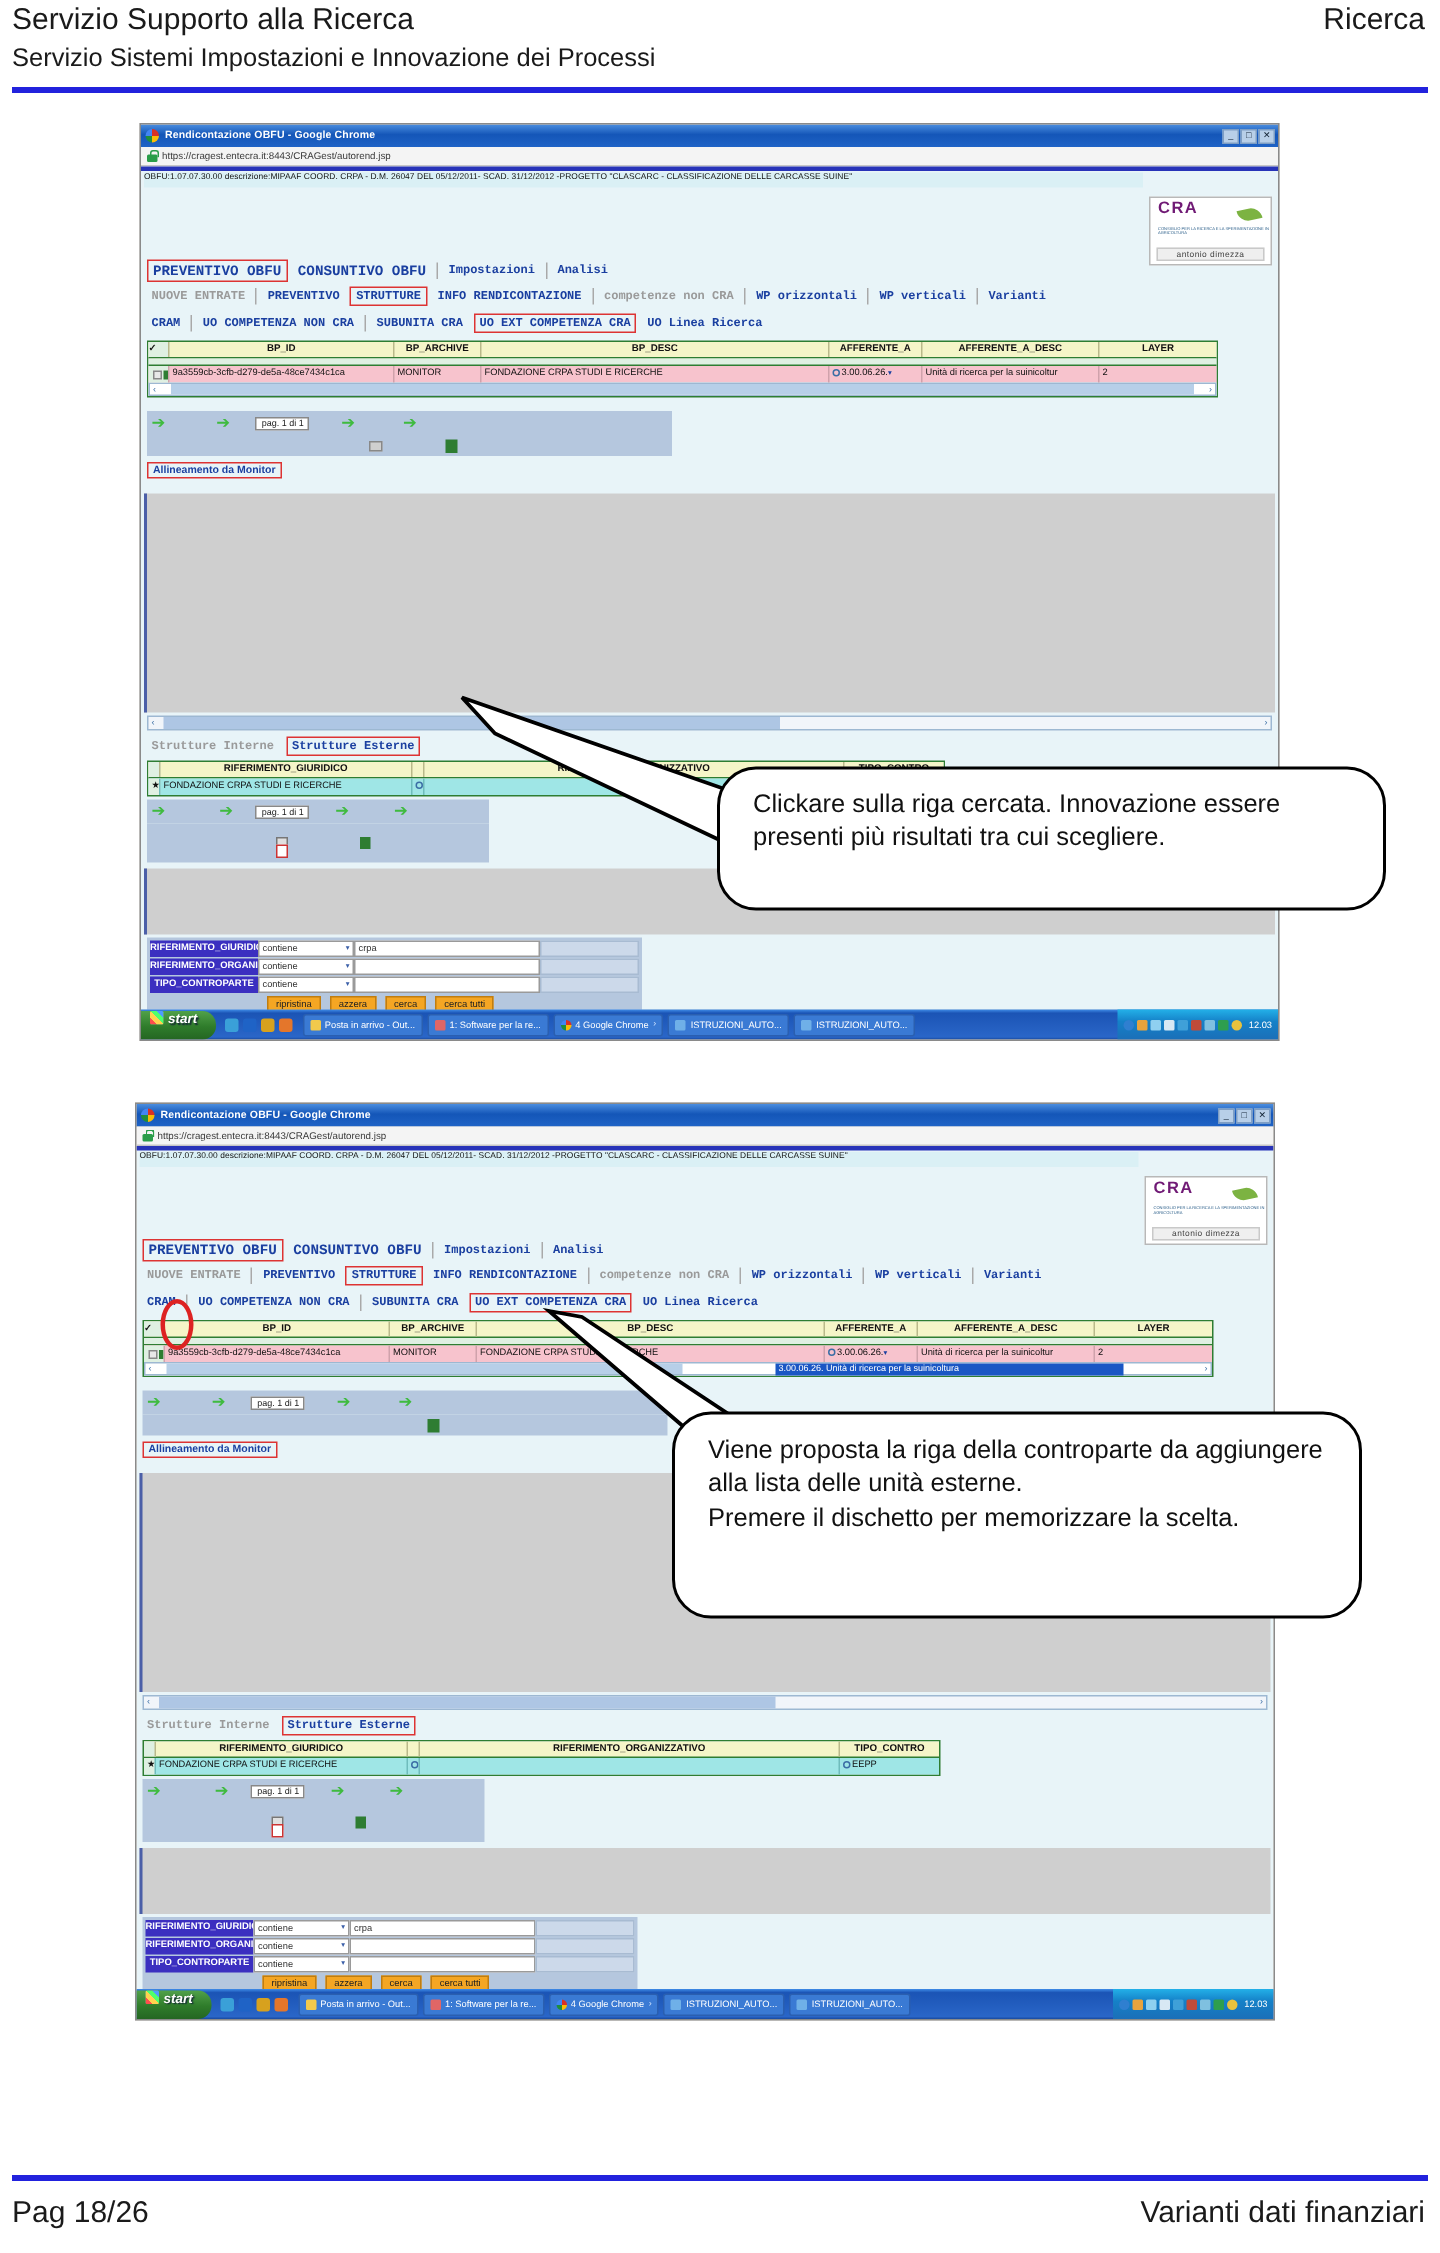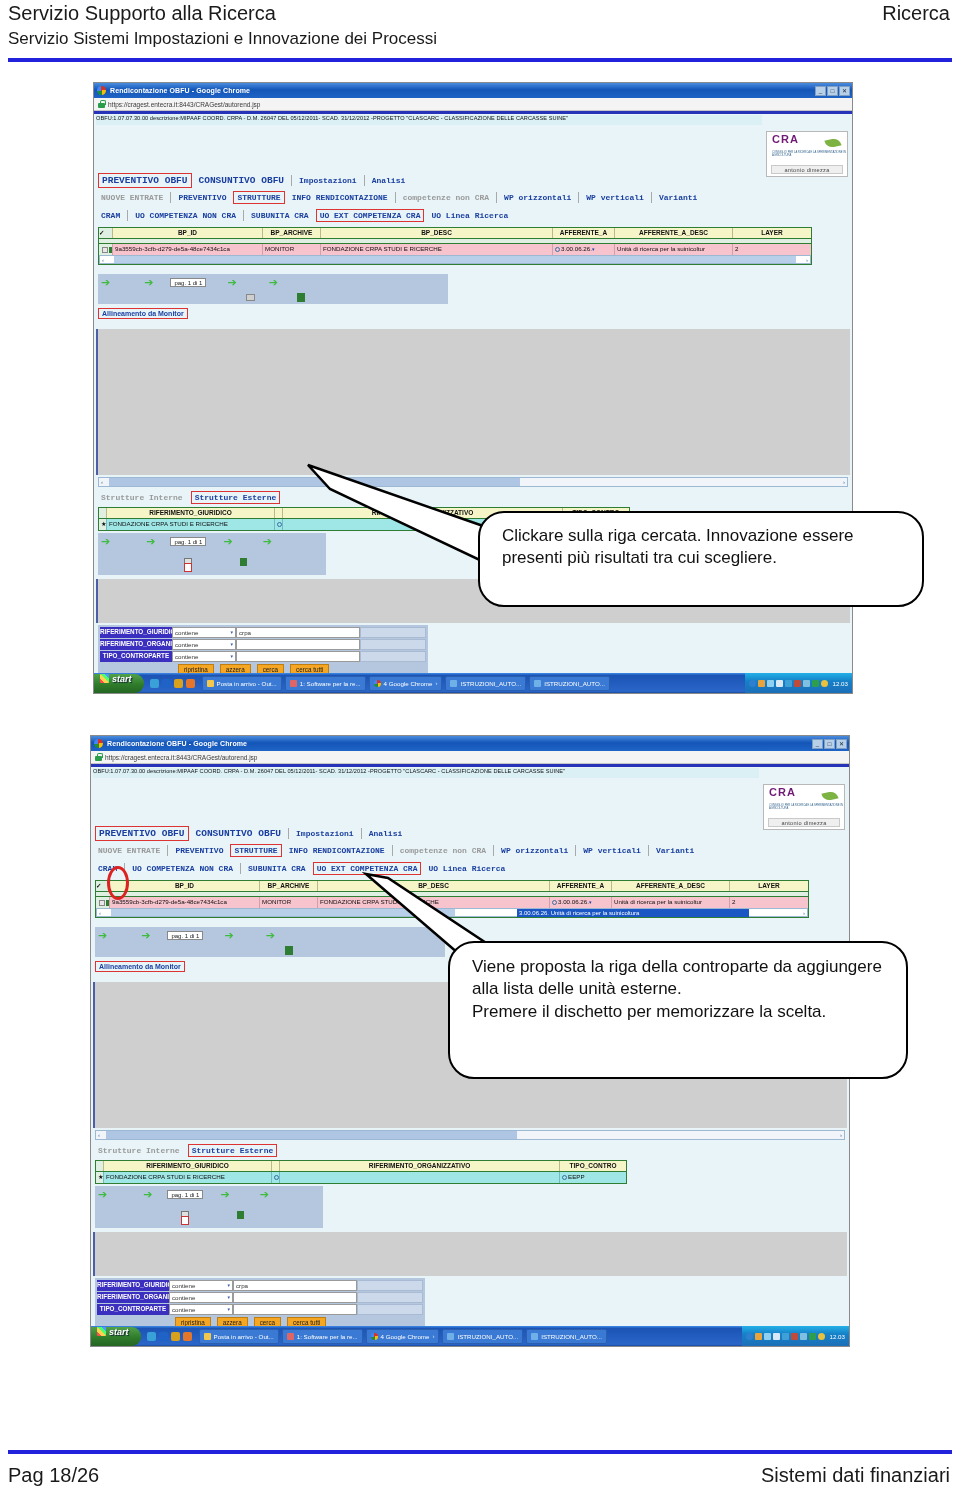--- a/index.html
+++ b/index.html
@@ -699,14 +699,14 @@
 </div>
 
 <div class="callout" id="callout2">
   <p style="white-space:pre-line">Viene proposta la riga della controparte da aggiungere alla lista delle unità esterne.
 Premere il dischetto per memorizzare la scelta.</p>
 </div>
 
 <div class="page-footer">
   <div class="ftr-rule"></div>
   <div class="ftr-left">Pag 18/26</div>
-  <div class="ftr-right">Sistemi dati finanziari</div>
+  <div class="ftr-right">Varianti dati finanziari</div>
 </div>
 
 </body></html>

